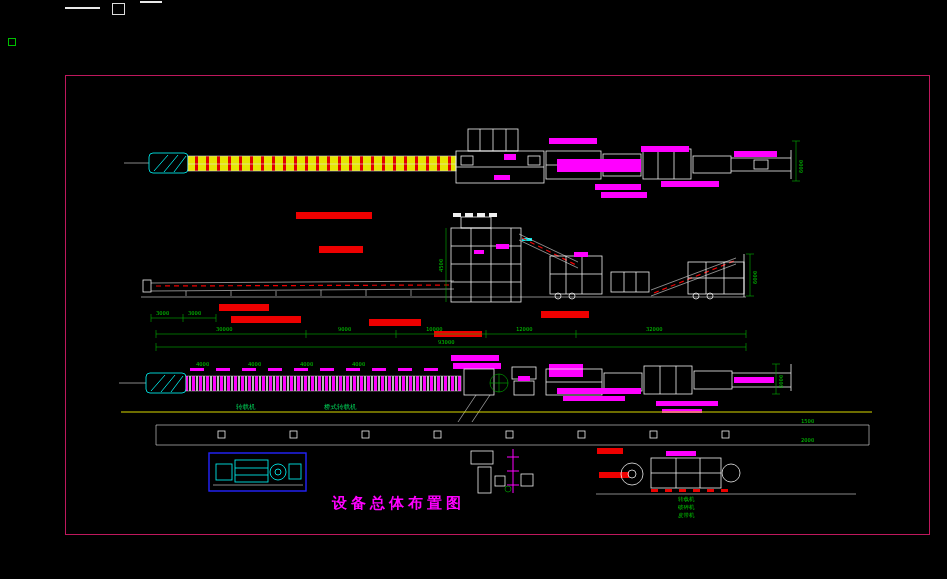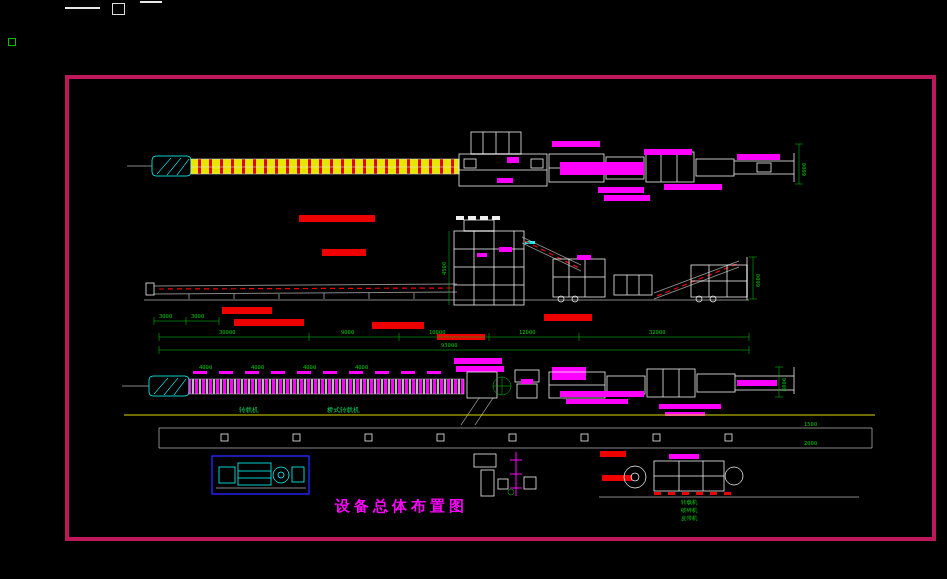--- a/index.html
+++ b/index.html
@@ -1,20 +1,20 @@
 <!DOCTYPE html>
 <html><head>
 <meta charset="utf-8">
 <style>
   html,body{margin:0;padding:0;background:#000;}
   body{width:947px;height:579px;position:relative;overflow:hidden;font-family:"DejaVu Sans",sans-serif;}
   .frag{position:absolute;background:#e8e8e8;}
   .frag-box{position:absolute;border:1px solid #ddd;background:transparent;}
   .frag-green{position:absolute;border:1px solid #00c000;background:transparent;}
-  .frame{position:absolute;left:65px;top:75px;width:863px;height:458px;border:4px solid #be185d;}
+  .frame{position:absolute;left:65px;top:75px;width:863px;height:458px;border:1px solid #be185d;}
   svg{display:block;}
   .w{stroke:#efefef;stroke-width:0.8;fill:none}
   .wl{stroke:#e2e2e2;stroke-width:0.6;fill:none}
   .wf{fill:#efefef}
   .m{fill:#ff00ff}
   .ml{stroke:#ff00ff;stroke-width:1;fill:none}
   .r{fill:#ee0000}
   .rd{stroke:#ee0000;stroke-width:1.2;stroke-dasharray:5 4;fill:none}
   .g{stroke:#00b400;stroke-width:0.6;fill:none}
   .gt{fill:#00cc00;font-size:5.5px;font-family:"DejaVu Sans Mono",monospace}

